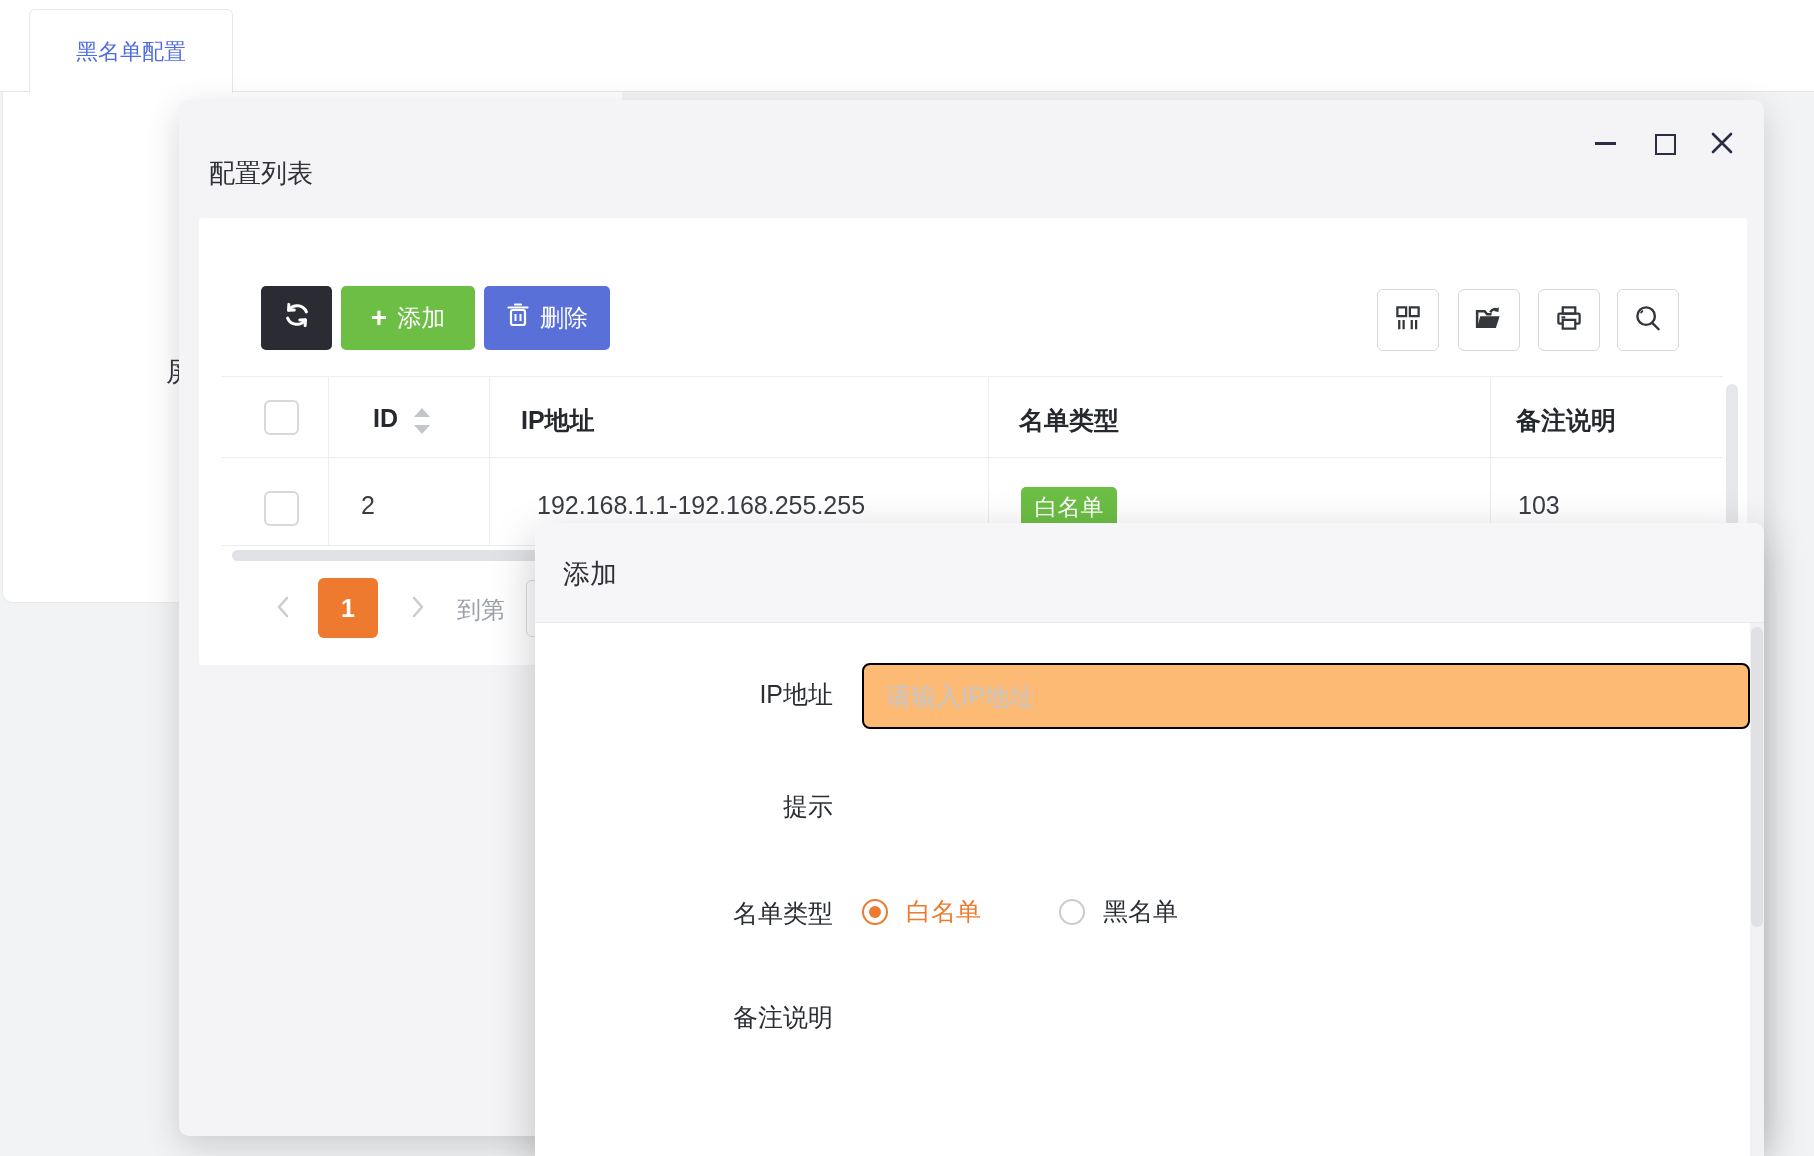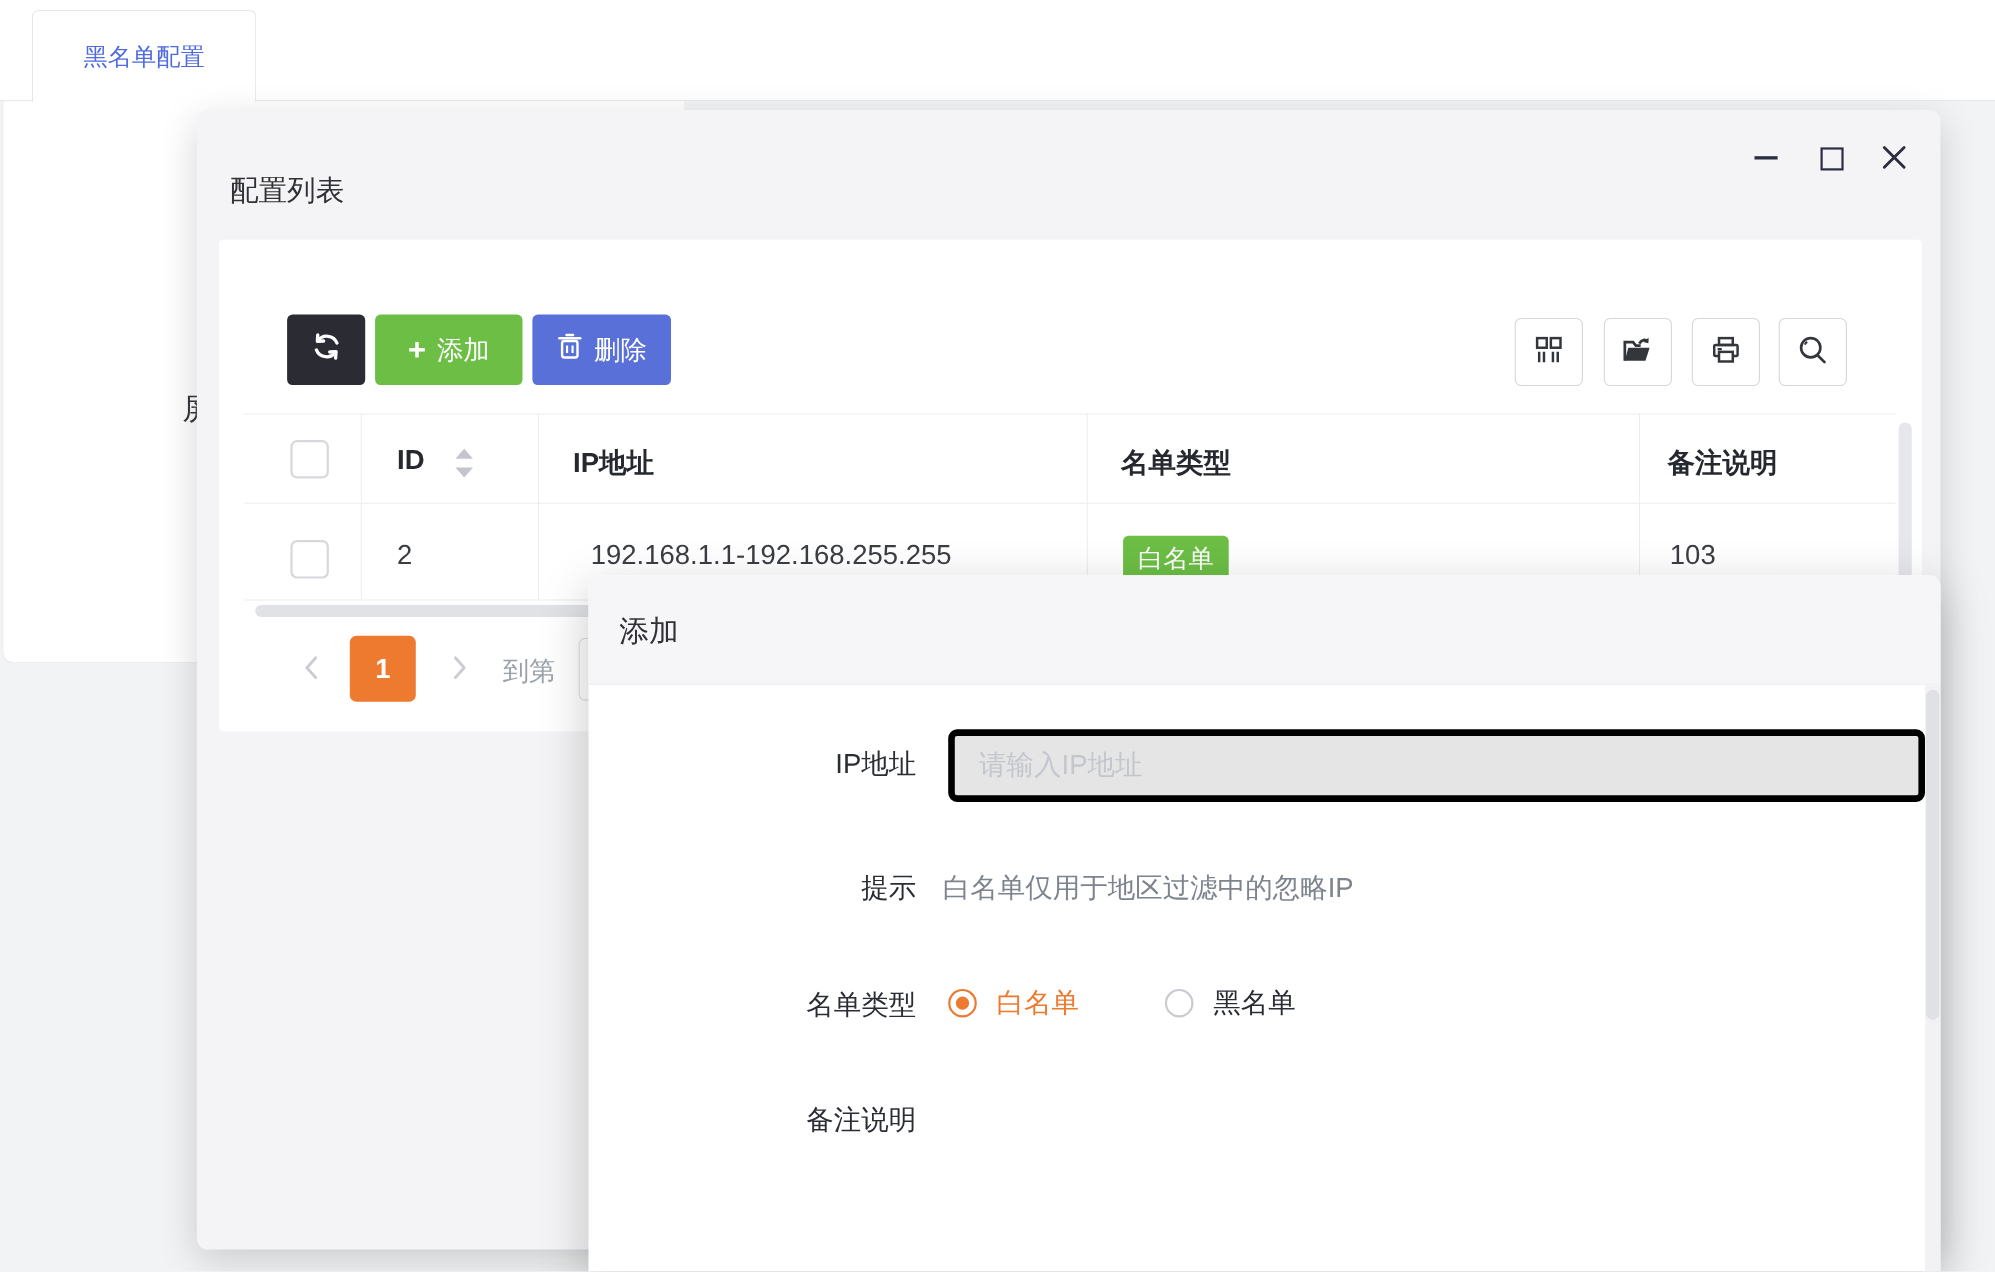--- a/index.html
+++ b/index.html
@@ -64,21 +64,21 @@
   
   .add-modal { position:absolute; left:535px; top:523px; width:1229px; height:633px; background:#ffffff;
                border-radius:10px 10px 0 0; box-shadow:0 14px 45px rgba(0,0,0,.22); }
   .add-header { position:absolute; left:0; top:0; width:100%; height:100px; background:#f6f6f8;
                 border-bottom:1px solid #e8e9ec; border-radius:10px 10px 0 0; }
   .add-title { position:absolute; left:28px; top:33px; font-size:27px; color:#303136; }
   .add-vscroll-track { position:absolute; right:0; top:100px; width:14px; height:533px; background:#f2f2f4; }
   .add-vscroll-thumb { position:absolute; right:1px; top:104px; width:12px; height:300px; background:#e0e1e4; border-radius:6px; cursor:pointer; }
 
   .f-label { position:absolute; width:170px; text-align:right; font-size:25px; color:#2a2d33; right:auto; }
-  .f-input { position:absolute; left:327px; width:888px; height:66px; background:#e5e5e5; border:6px solid #000000;
+  .f-input { position:absolute; left:327px; width:888px; height:66px; background:#fdba74; border:2px solid #000000;
              border-radius:8px; font-size:25px; color:#3a3d42; padding:0 22px; font-family:"Liberation Sans", sans-serif; outline:none; }
   .f-input::placeholder { color:#c3c7cd; }
   .hint-text { position:absolute; left:322px; top:267px; font-size:25px; color:#7d848d; }
 
   .radio-row { position:absolute; left:327px; top:372px; display:flex; align-items:center; gap:18px; }
   .radio { width:26px; height:26px; border-radius:50%; border:2px solid #c8cbd0; background:#fff; position:relative; cursor:pointer; flex:0 0 auto; }
   .radio.checked { border-color:#ed7a2f; }
   .radio.checked::after { content:""; position:absolute; left:5px; top:5px; width:12px; height:12px; border-radius:50%; background:#ed7a2f; }
   .radio-label { font-size:25px; color:#2a2d33; cursor:pointer; }
   .radio-label.on { color:#ed7a2f; }
@@ -181,21 +181,21 @@
 
       <div class="t-line-h" style="top:158px;"></div>
       <div class="t-line-h" style="top:239px;"></div>
       <div class="t-line-h" style="top:327px;"></div>
       <div class="t-line-v" style="left:129px;"></div>
       <div class="t-line-v" style="left:290px;"></div>
       <div class="t-line-v" style="left:789px;"></div>
       <div class="t-line-v" style="left:1291px;"></div>
 
       <div class="checkbox" style="left:65px; top:182px;"></div>
-      <div class="th" style="left:162px;">ID</div>
+      <div class="th" style="left:174px;">ID</div>
       <div class="sort-caret">
           <span class="sort-up"></span>
           <span class="sort-down"></span>
         </div>
       <div class="th" style="left:322px;">IP地址</div>
       <div class="th" style="left:820px;">名单类型</div>
       <div class="th" style="left:1317px;">备注说明</div>
 
       <div>
         <div class="checkbox" style="left:65px; top:273px;"></div>
@@ -226,21 +226,20 @@
 
   <div class="add-modal">
     <div class="add-header">
       <div class="add-title">添加</div>
     </div>
 
     <div class="f-label" style="left:128px; top:155px;">IP地址</div>
     <input class="f-input" style="top: 140px;" type="text" placeholder="请输入IP地址">
 
     <div class="f-label" style="left:128px; top:267px;">提示</div>
-    <div class="hint-text">白名单仅用于地区过滤中的忽略IP</div>
 
     <div class="f-label" style="left:128px; top:374px;">名单类型</div>
     <div class="radio-row">
       <div class="radio checked"></div>
       <div class="radio-label on">白名单</div>
       <div class="radio-gap"></div>
       <div class="radio"></div>
       <div class="radio-label">黑名单</div>
     </div>
 

